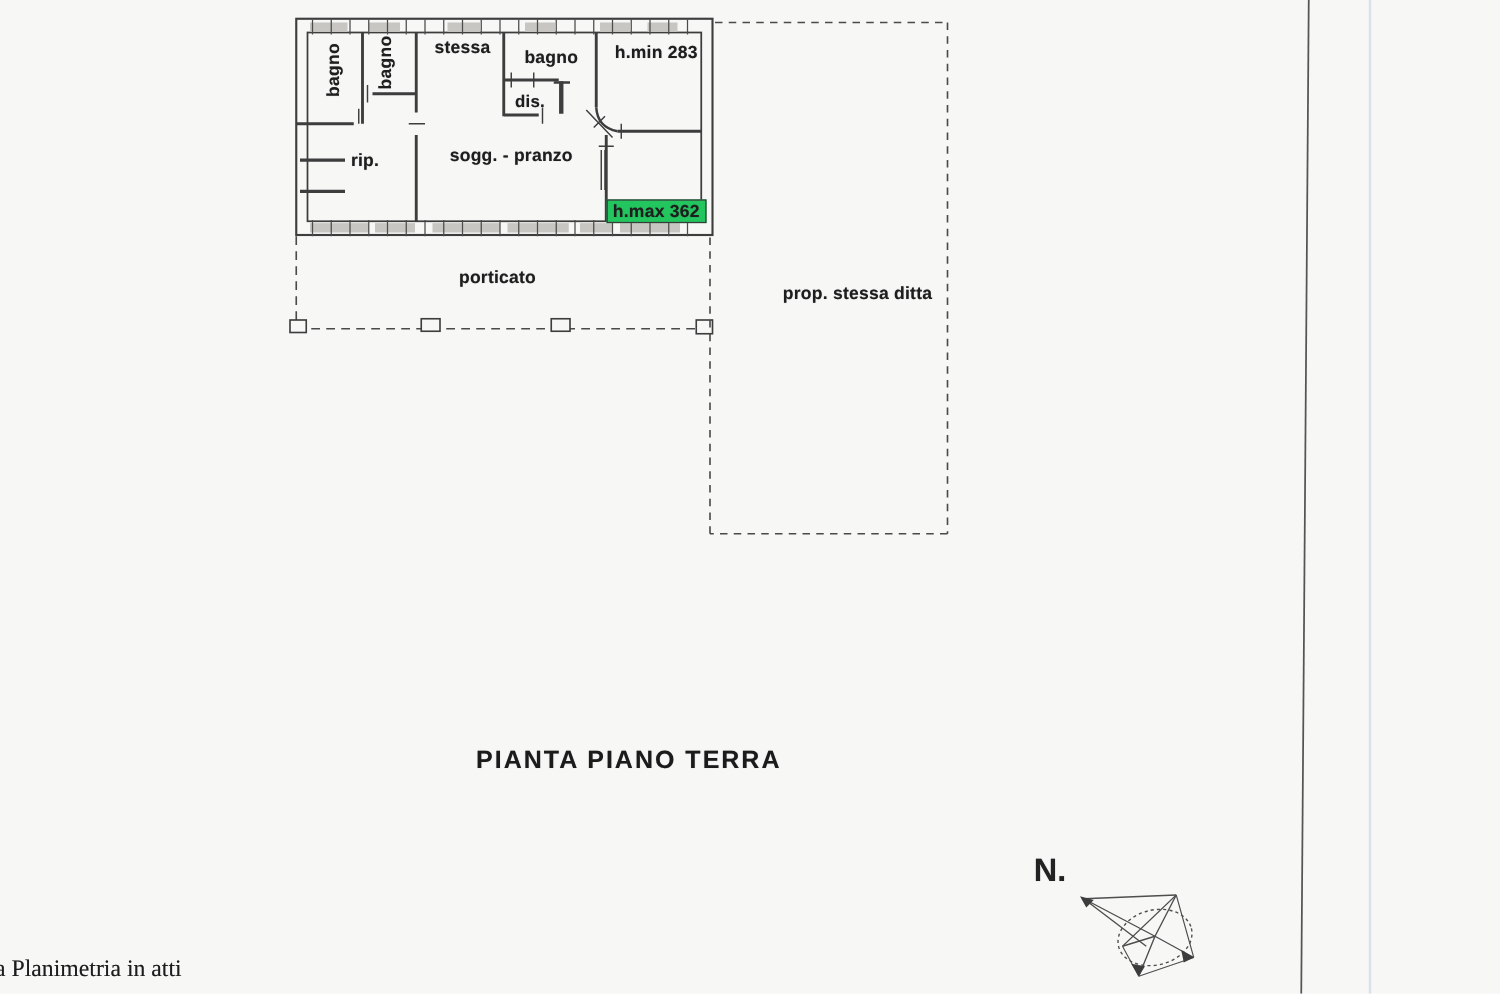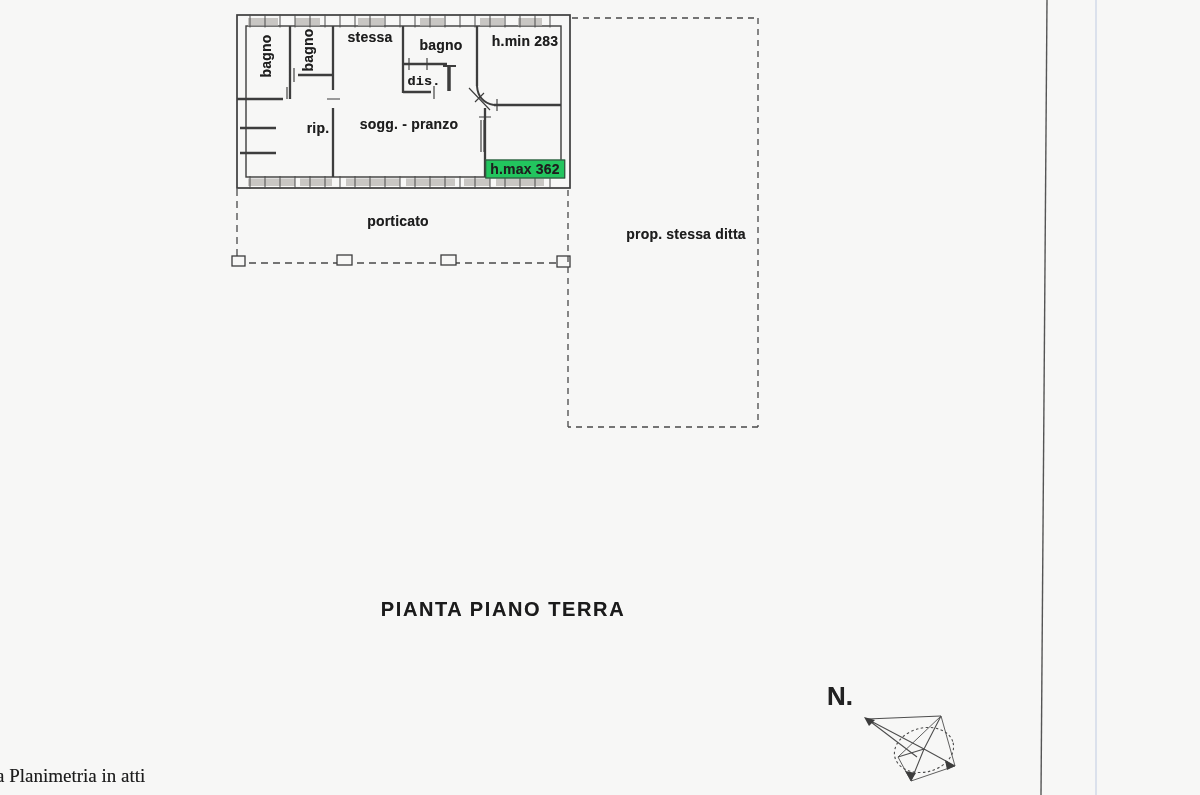--- a/index.html
+++ b/index.html
@@ -20,21 +20,21 @@
     letter-spacing:.2px;
     white-space:nowrap;
     text-shadow:0 0 .6px rgba(45,45,45,.55);
   }
   .label.rot{transform:translate(-50%,-50%) rotate(-90deg);}
   .label.boxed{
     background:#22c55e;
     border:1.4px solid #3a3a3a;
     padding:0 4px 1px 4px;
   }
-  .label.small{font-size:13.5px;font-family:Liberation Mono, monospace;}
+  .label.small{font-size:13.5px;}
   .title{
     position:absolute;
     transform:translate(-50%,-50%);
     font-size:20px;
     font-weight:700;
     letter-spacing:1.6px;
     color:#1b1b1b;
     white-space:nowrap;
     text-shadow:0 0 .6px rgba(40,40,40,.5);
     text-align:right;
@@ -137,21 +137,21 @@
       <line x1="1096" y1="0" x2="1096" y2="795" stroke="#dbe1ec" stroke-width="2"></line>
     </g>
   </svg>
 
   <div class="label rot" style="left:266px;top:56px">bagno</div>
   <div class="label rot" style="left:308px;top:50px">bagno</div>
   <div class="label" style="left:370px;top:37px">stessa</div>
   <div class="label" style="left:441px;top:45px">bagno</div>
   <div class="label small" style="left:424px;top:81px">dis.</div>
   <div class="label" style="left:525px;top:41px">h.min 283</div>
-  <div class="label" style="left:318px;top:128px">rip.</div>
+  <div class="label" style="left:292px;top:128px">rip.</div>
   <div class="label" style="left:409px;top:124px">sogg. - pranzo</div>
   <div class="label boxed" style="left:525px;top:169px">h.max 362</div>
   <div class="label" style="left:398px;top:221px">porticato</div>
   <div class="label" style="left:686px;top:234px">prop. stessa ditta</div>
 
   <div class="title" style="left:503px;top:609px">PIANTA PIANO TERRA</div>
   <div class="north" style="left:840px;top:696px">N.</div>
   <div class="footer-note">a Planimetria in atti</div>
 
 </div>

